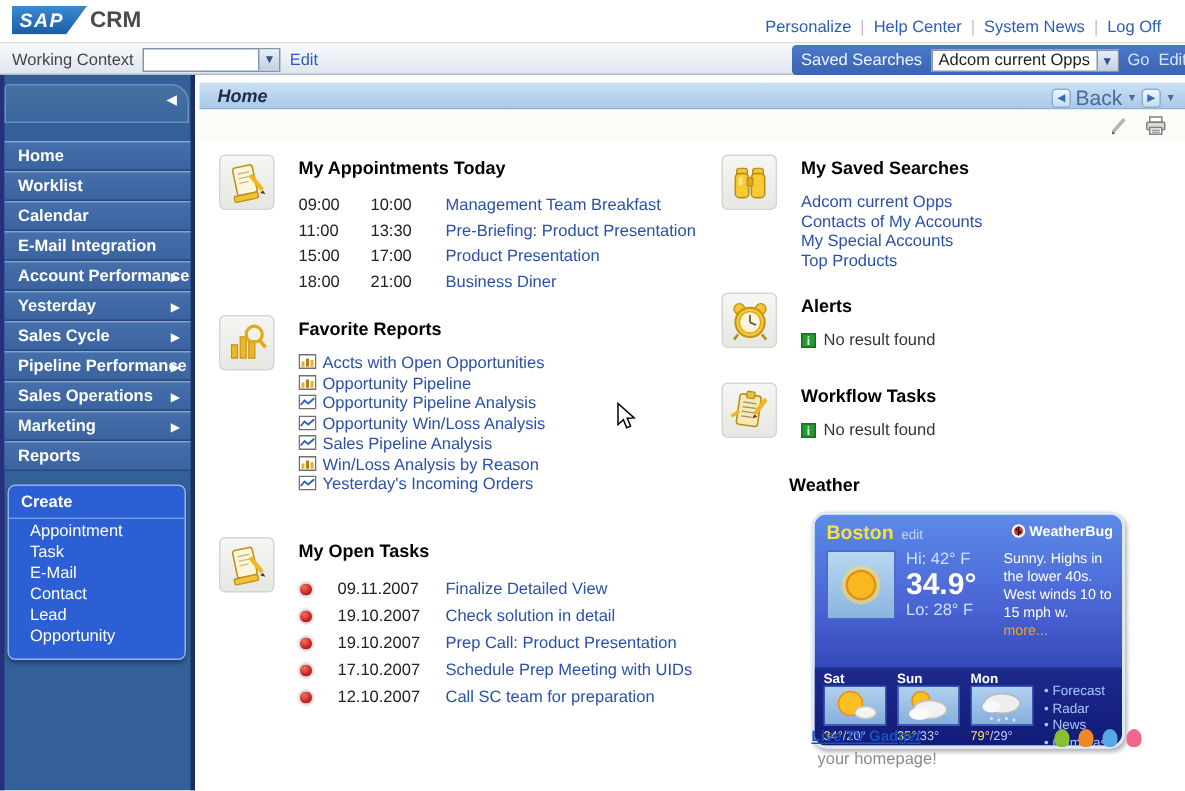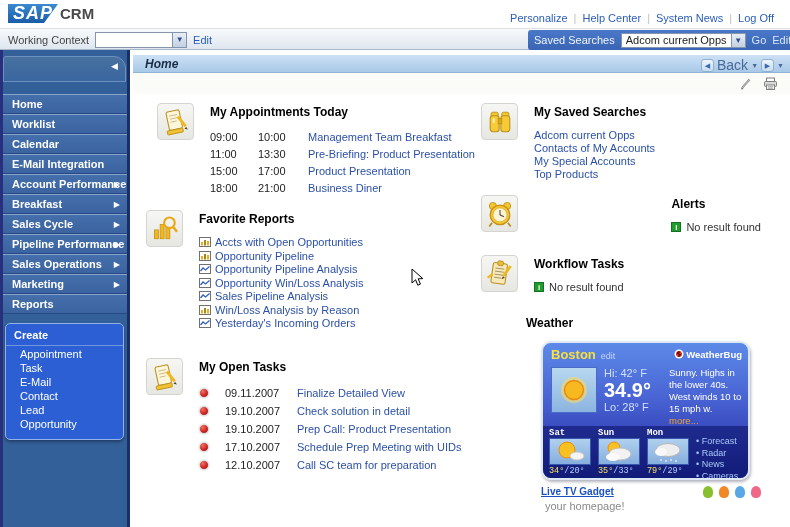--- a/index.html
+++ b/index.html
@@ -3,21 +3,21 @@
 <meta charset="utf-8">
 <style>
   * { margin:0; padding:0; box-sizing:border-box; }
   html,body { width:790px; height:527px; overflow:hidden; }
   body { font-family:"Liberation Sans","DejaVu Sans",sans-serif; font-size:11px; background:#fff; position:relative; }
   a { text-decoration:none; cursor:pointer; }
 
   
   .topbar { position:absolute; top:0; left:0; width:790px; height:28px; background:#fff; }
   .brand { position:absolute; left:8px; top:4px; display:flex; align-items:center; }
-  .sap-logo { width:50px; height:19px; background:linear-gradient(180deg,#3a8ad0,#1a5ca8); clip-path:polygon(0 0,100% 0,72% 100%,0 100%); color:#fff; font-weight:bold; font-style:italic; font-size:18px; line-height:19px; padding-left:5px; letter-spacing:1px; }
+  .sap-logo { width:50px; height:19px; background:linear-gradient(180deg,#3a8ad0,#1a5ca8); clip-path:polygon(0 0,100% 0,72% 100%,0 100%); color:#fff; font-weight:bold; font-style:italic; font-size:13px; line-height:19px; padding-left:5px; letter-spacing:1px; }
   .brand-crm { font-size:15px; font-weight:bold; color:#4a4a4a; margin-left:2px; }
   .toplinks { position:absolute; right:10px; top:12px; color:#bbb; }
   .toplinks a { color:#2a5db8; margin:0 6px; }
   .toplinks .sep { color:#c0c0c0; }
 
   
   .ctxbar { position:absolute; top:28px; left:0; width:790px; height:22px; background:linear-gradient(180deg,#f8fafc,#dfe6ef); border-top:1px solid #e0e0e0; border-bottom:1px solid #aab8cc; }
   .wc { position:absolute; left:8px; top:3px; display:flex; align-items:center; gap:6px; }
   .wc-label { color:#444; }
   .dropdown { background:#fff; border:1px solid #8494aa; height:16px; display:flex; align-items:center; }
@@ -64,34 +64,34 @@
   .chart-ico { display:inline-block; vertical-align:-1px; margin-right:4px; }
   .task-row { display:grid; grid-template-columns:26px 72px auto; line-height:18px; align-items:center; }
   .reddot { width:10px; height:10px; border-radius:50%; background:radial-gradient(circle at 35% 30%,#f07060,#cc2020 60%,#8a1010); border:1px solid #d8d8d8; box-shadow:0 0 0 1px #eee; }
   .task-date { color:#222; }
   .ss-link { line-height:13px; display:block; }
   .empty-row { display:flex; align-items:center; gap:5px; margin-top:9px; color:#333; }
   .green-info { width:10px; height:10px; background:#1f9d2f; border:1px solid #157020; color:#fff; font-weight:bold; font-size:8px; text-align:center; line-height:9px; }
 
   
   .weather-title { position:absolute; left:393px; top:266px; font-size:12px; font-weight:bold; }
-  .weather-widget { position:absolute; left:408px; top:291px; width:209px; height:139px; border-radius:10px; border:2px solid #dde8f4; background:linear-gradient(180deg,#5c8ae8 0%,#4a64d4 40%,#3040b4 75%,#1c2890 100%); overflow:hidden; box-shadow:1px 2px 3px rgba(0,0,40,.3);padding-left:16px; }
+  .weather-widget { position:absolute; left:408px; top:291px; width:209px; height:158px; border-radius:10px; border:2px solid #dde8f4; background:linear-gradient(180deg,#5c8ae8 0%,#4a64d4 40%,#3040b4 75%,#1c2890 100%); overflow:hidden; box-shadow:1px 2px 3px rgba(0,0,40,.3);padding-left:16px; }
   .ww-head { position:absolute; top:4px; left:8px; right:6px; display:flex; align-items:baseline; }
   .ww-city { color:#f8e040; font-weight:bold; font-size:13px; }
   .ww-edit { color:#c8d4f8; font-size:9px; margin-left:5px; flex:1; }
   .ww-brand { color:#fff; font-weight:bold; font-size:9.5px; display:flex; align-items:center; gap:2px; }
   .ww-main { position:absolute; top:24px; left:8px; right:4px; display:flex; gap:7px; }
   .ww-sunbox { width:46px; height:46px; background:linear-gradient(180deg,#b8d8f0,#8cb4e0); border:1px solid #4a6ac8; display:flex; align-items:center; justify-content:center; flex:none; }
   .ww-temps { width:58px; flex:none; }
   .ww-hi,.ww-lo { color:#cfe0ff; font-size:11px; }
   .ww-now { color:#fff; font-weight:bold; font-size:20px; line-height:22px; }
   .ww-desc { color:#fff; font-size:9.5px; line-height:12px; width:88px; }
   .ww-more { color:#f0a030; }
   .ww-forecast { position:absolute; left:0; right:0; bottom:0; height:52px; background:rgba(10,16,100,.55); display:flex; padding:2px 4px 0 6px; gap:5px; }
-  .ww-day { width:44px; flex:none;font-family:Liberation Mono, monospace; }
+  .ww-day { width:44px; flex:none; }
   .ww-dayname { color:#fff; font-weight:bold; font-size:9px; }
   .ww-daybox { width:42px; height:27px; background:linear-gradient(180deg,#b0d0ee,#86aedd); border:1px solid #3858b0; display:flex; align-items:center; justify-content:center; }
   .ww-daytemps { font-size:8.5px; margin-top:1px; white-space:nowrap; }
   .ww-t-hi { color:#f8e060; }
   .ww-t-lo { color:#b8ccf8; }
   .ww-links { color:#a8c8f8; font-size:9px; line-height:11.5px; padding-top:8px; }
   .gadget-link { position:absolute; left:408px; top:436px; color:#1a50c0; font-weight:bold; text-decoration:underline; font-size:10px; }
   .gadget-sub { position:absolute; left:412px; top:450px; color:#8a8a8a; font-size:11px; }
   .gadget-icons { position:absolute; left:570px; top:436px; display:flex; gap:6px; }
   .gbear { width:10px; height:12px; border-radius:50% 50% 40% 40%; }
@@ -142,21 +142,21 @@
 <div class="sidebar">
   <div class="side-top">
     <span class="collapse-arr">◀</span>
   </div>
   <div class="nav">
     <div class="nav-item"><span>Home</span></div>
     <div class="nav-item"><span>Worklist</span></div>
     <div class="nav-item"><span>Calendar</span></div>
     <div class="nav-item"><span>E-Mail Integration</span></div>
     <div class="nav-item"><span>Account Performance</span><span class="arr">▶</span></div>
-    <div class="nav-item"><span>Breakfast</span><span class="arr">▶</span></div>
+    <div class="nav-item"><span>Yesterday</span><span class="arr">▶</span></div>
     <div class="nav-item"><span>Sales Cycle</span><span class="arr">▶</span></div>
     <div class="nav-item"><span>Pipeline Performance</span><span class="arr">▶</span></div>
     <div class="nav-item"><span>Sales Operations</span><span class="arr">▶</span></div>
     <div class="nav-item"><span>Marketing</span><span class="arr">▶</span></div>
     <div class="nav-item"><span>Reports</span></div>
   </div>
   <div class="create-panel">
     <div class="create-title">Create</div>
     <div class="create-item">Appointment</div>
     <div class="create-item">Task</div>
@@ -188,21 +188,21 @@
       <svg width="15" height="14" viewBox="0 0 15 14">
           <rect x="3.5" y="1" width="8" height="3.5" fill="#fff" stroke="#808080"></rect>
           <rect x="1.5" y="4.5" width="12" height="5" rx="1" fill="#d8d8d4" stroke="#808080"></rect>
           <rect x="3.5" y="8" width="8" height="4.5" fill="#fff" stroke="#808080"></rect>
           <line x1="4.8" y1="9.8" x2="10.2" y2="9.8" stroke="#a0a0a0"></line>
           <line x1="4.8" y1="11.2" x2="10.2" y2="11.2" stroke="#a0a0a0"></line>
         </svg>
     </div>
   </div>
 
-  <div class="section" style="left:24px; top:53px; width:330px;">
+  <div class="section" style="left:13px; top:53px; width:330px;">
     <div class="sec-icon">
       <svg width="32" height="32" viewBox="0 0 36 36">
           <g transform="rotate(-12 18 18)">
             <rect x="9" y="5" width="15" height="21" rx="2" fill="#fdf6da" stroke="#bb9220" stroke-width="1.2"></rect>
             <line x1="12" y1="10" x2="21" y2="10" stroke="#c8b884" stroke-width="1"></line>
             <line x1="12" y1="13.5" x2="21" y2="13.5" stroke="#c8b884" stroke-width="1"></line>
             <line x1="12" y1="17" x2="19" y2="17" stroke="#c8b884" stroke-width="1"></line>
             <rect x="6" y="26" width="18" height="4.5" rx="1" fill="#f2c231" stroke="#bb9220"></rect>
           </g>
           <line x1="20" y1="12" x2="29" y2="23" stroke="#eeb81e" stroke-width="3.2"></line>
@@ -340,21 +340,21 @@
     </div>
     <div>
       <div class="sec-title">My Saved Searches</div>
       <a class="link ss-link">Adcom current Opps</a>
       <a class="link ss-link">Contacts of My Accounts</a>
       <a class="link ss-link">My Special Accounts</a>
       <a class="link ss-link">Top Products</a>
     </div>
   </div>
 
-  <div class="section" style="left:348px; top:145px; width:280px;justify-content:space-between;">
+  <div class="section" style="left:348px; top:145px; width:280px;">
     <div class="sec-icon">
       <svg width="32" height="32" viewBox="0 0 36 36">
           <circle cx="10" cy="9" r="4" fill="#f6c62e" stroke="#b8901c"></circle>
           <circle cx="26" cy="9" r="4" fill="#f6c62e" stroke="#b8901c"></circle>
           <line x1="9" y1="28" x2="6" y2="32" stroke="#b8901c" stroke-width="2"></line>
           <line x1="27" y1="28" x2="30" y2="32" stroke="#b8901c" stroke-width="2"></line>
           <circle cx="18" cy="19" r="11" fill="#f8ca34" stroke="#c89018" stroke-width="1.5"></circle>
           <circle cx="18" cy="19" r="8" fill="#fdf4d4" stroke="#d8a820"></circle>
           <line x1="18" y1="19" x2="18" y2="13.5" stroke="#555" stroke-width="1.3"></line>
           <line x1="18" y1="19" x2="22.5" y2="21" stroke="#555" stroke-width="1.3"></line>

